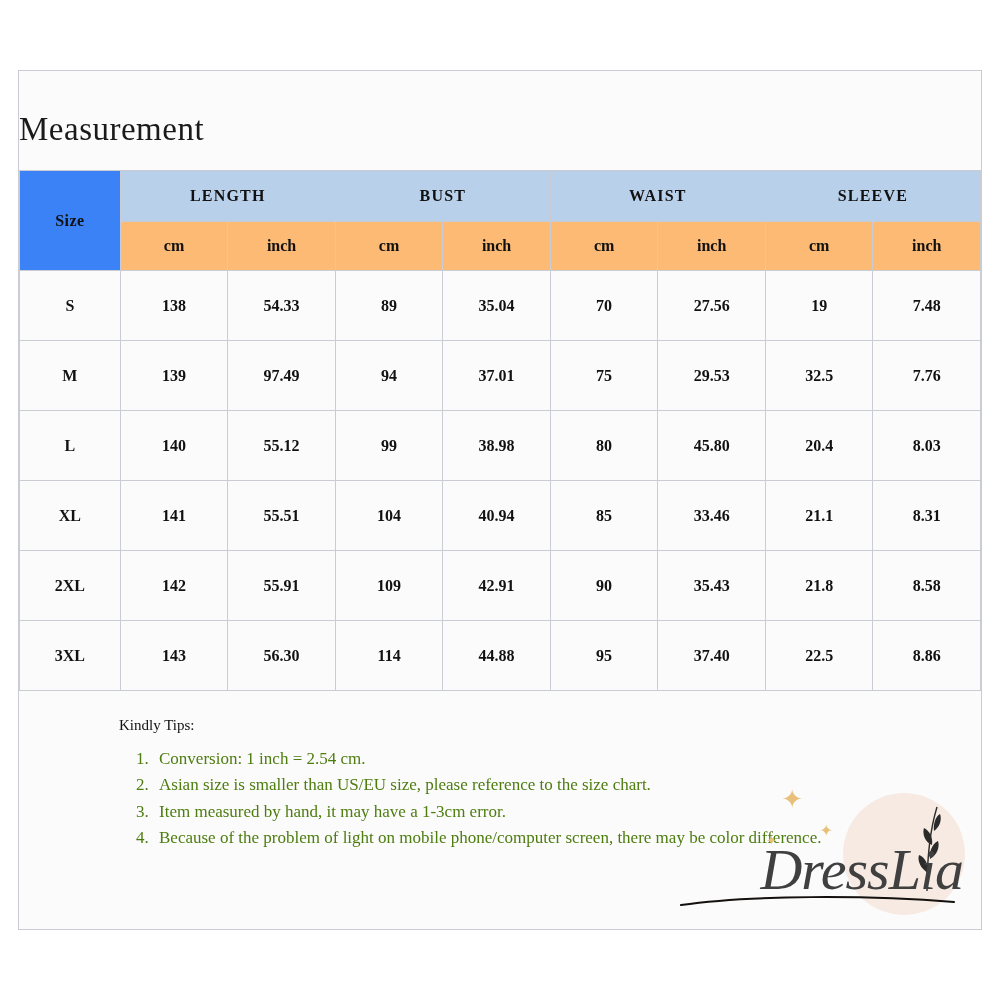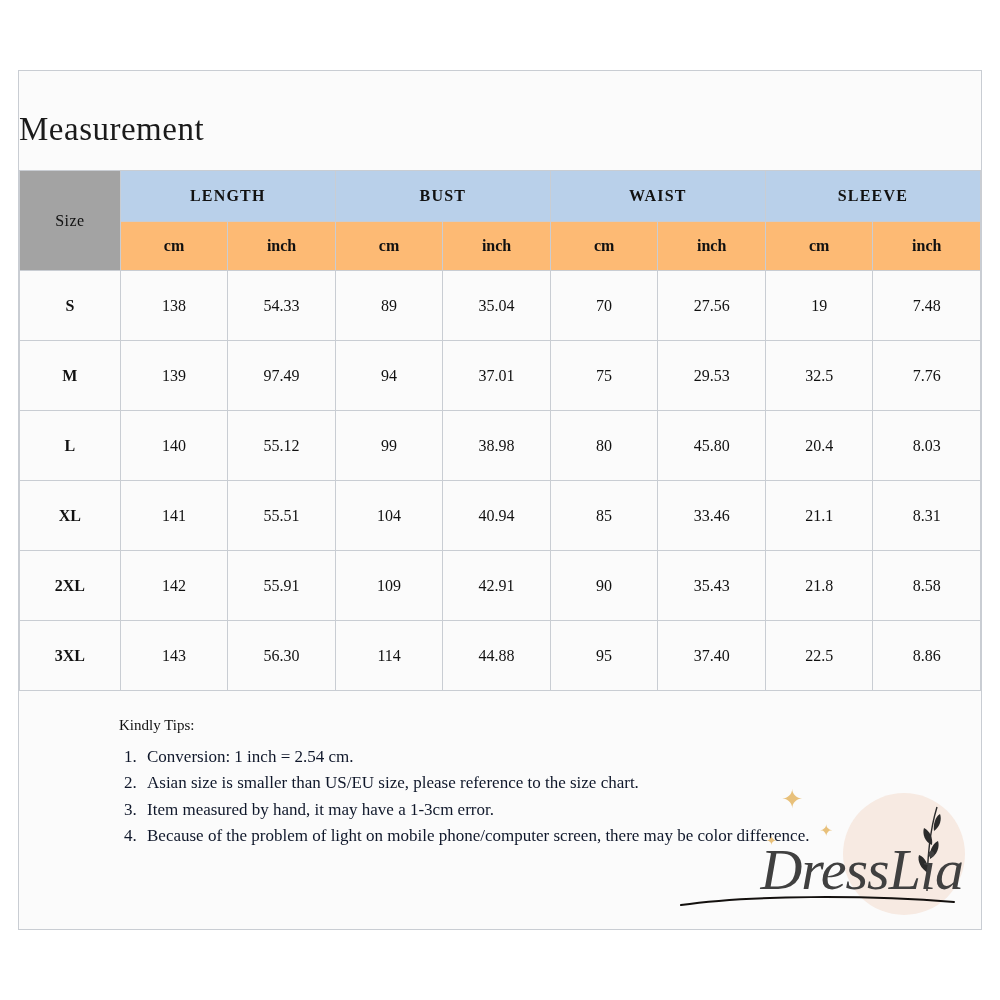--- a/index.html
+++ b/index.html
@@ -56,51 +56,51 @@
     font-size: 16px;
     margin-top: 24px;
   }
   .hdr-unit {
     background: #fdba74;
     font-weight: bold;
     height: 46px;
     font-size: 15px;
   }
   .hdr-size {
-    background: #a3a3a3;
-    font-weight: normal;
+    background: #3b82f6;
+    font-weight: bold;
     font-size: 16px;
     letter-spacing: 0.5px;
   }
   td.size-cell {
     font-weight: bold;
     font-size: 17px;
     height: 67px;
     background: #fbfbfb;
   }
   td.val {
-    font-weight: normal;
+    font-weight: bold;
     font-size: 17px;
     height: 67px;
     background: #fbfbfb;
   }
   .tips {
     padding: 26px 0 0 100px;
     font-family: "Liberation Serif", serif;
   }
   .tips-title {
     font-size: 15px;
     color: #111;
     margin-bottom: 10px;
   }
   ol.tips-list {
-    margin: 0;
+    margin: 12px;
     padding-left: 22px;
     font-size: 17px;
-    color: #0f172a;
+    color: #4d7c0f;
     line-height: 1.55;
   }
   ol.tips-list li {
     padding-left: 6px;
   }
   
   .logo {
     position: absolute;
     right: 8px;
     bottom: 8px;

